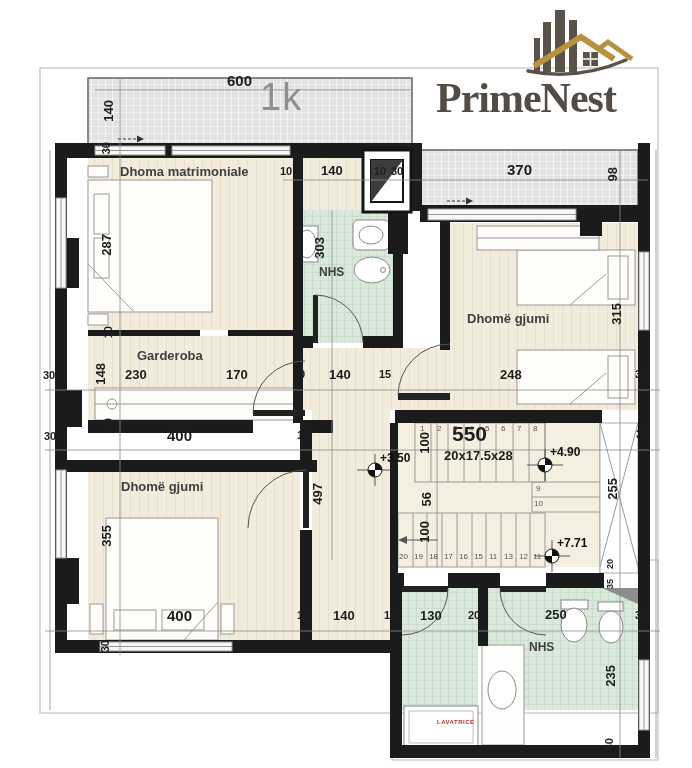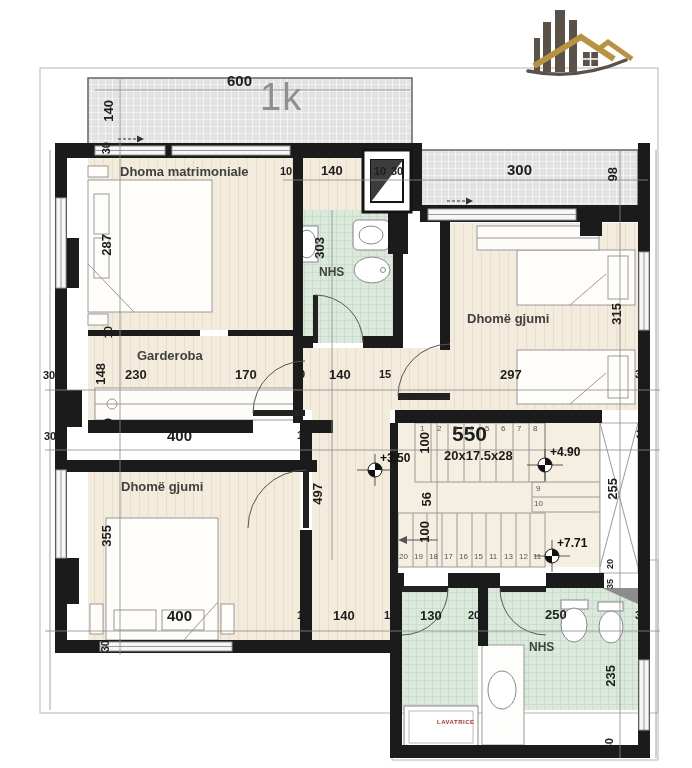--- a/index.html
+++ b/index.html
@@ -250,20 +250,21 @@
     <rect x="555" y="10" width="10" height="62" fill="#5a5248"></rect>
     <rect x="569" y="20" width="8" height="52" fill="#5a5248"></rect>
     <path d="M534,66 L581,37 L614,59" stroke="#b8923e" stroke-width="6" fill="none"></path>
     <path d="M600,48 L608,42 L632,59" stroke="#b8923e" stroke-width="5" fill="none"></path>
     <rect x="583" y="52" width="15" height="14" fill="#5a5248"></rect>
     <path d="M590.5,52V66 M583,59H598" stroke="#fff" stroke-width="1.5"></path>
     <path d="M528,71 Q577,81 626,60" stroke="#5a5248" stroke-width="3.5" fill="none" stroke-linecap="round"></path>
   </g>
 </svg>
 
+<div class="brand">PrimeNest</div>
 
 <span class="lbl unit" style="left:260px;top:78px">1k</span>
 
 <span class="lbl room" style="left:120px;top:165px">Dhoma matrimoniale</span>
 <span class="lbl room" style="left:137px;top:349px">Garderoba</span>
 <span class="lbl room" style="left:467px;top:312px">Dhomë gjumi</span>
 <span class="lbl room" style="left:121px;top:480px">Dhomë gjumi</span>
 <span class="lbl room" style="left:319px;top:266px;font-size:12px">NHS</span>
 <span class="lbl room" style="left:529px;top:641px;font-size:12px">NHS</span>
 <span class="lbl tiny" style="left:437px;top:719px">LAVATRICE</span>
@@ -294,28 +295,28 @@
 <span class="lbl step" style="left:489px;top:553px">11</span>
 <span class="lbl step" style="left:504px;top:553px">13</span>
 <span class="lbl step" style="left:519px;top:553px">12</span>
 <span class="lbl step" style="left:533px;top:553px">11</span>
 
 <span class="lbl big" style="left:227px;top:73px">600</span>
 <span class="lbl sm" style="left:280px;top:166px">10</span>
 <span class="lbl" style="left:321px;top:164px">140</span>
 <span class="lbl sm" style="left:374px;top:166px">10</span>
 <span class="lbl sm" style="left:391px;top:166px">30</span>
-<span class="lbl big" style="left:507px;top:162px">300</span>
+<span class="lbl big" style="left:507px;top:162px">370</span>
 <span class="lbl sm" style="left:43px;top:370px">30</span>
 <span class="lbl" style="left:125px;top:368px">230</span>
-<span class="lbl" style="left:235px;top:368px">170</span>
+<span class="lbl" style="left:226px;top:368px">170</span>
 <span class="lbl sm" style="left:293px;top:369px">10</span>
 <span class="lbl" style="left:329px;top:368px">140</span>
 <span class="lbl sm" style="left:379px;top:369px">15</span>
-<span class="lbl" style="left:500px;top:368px">297</span>
+<span class="lbl" style="left:500px;top:368px">248</span>
 <span class="lbl sm" style="left:635px;top:369px">30</span>
 <span class="lbl sm" style="left:44px;top:431px">30</span>
 <span class="lbl big" style="left:167px;top:428px">400</span>
 <span class="lbl sm" style="left:297px;top:430px">10</span>
 <span class="lbl sm" style="left:636px;top:429px">30</span>
 <span class="lbl big" style="left:167px;top:608px">400</span>
 <span class="lbl sm" style="left:297px;top:610px">10</span>
 <span class="lbl" style="left:333px;top:609px">140</span>
 <span class="lbl sm" style="left:384px;top:610px">10</span>
 <span class="lbl" style="left:420px;top:609px">130</span>

